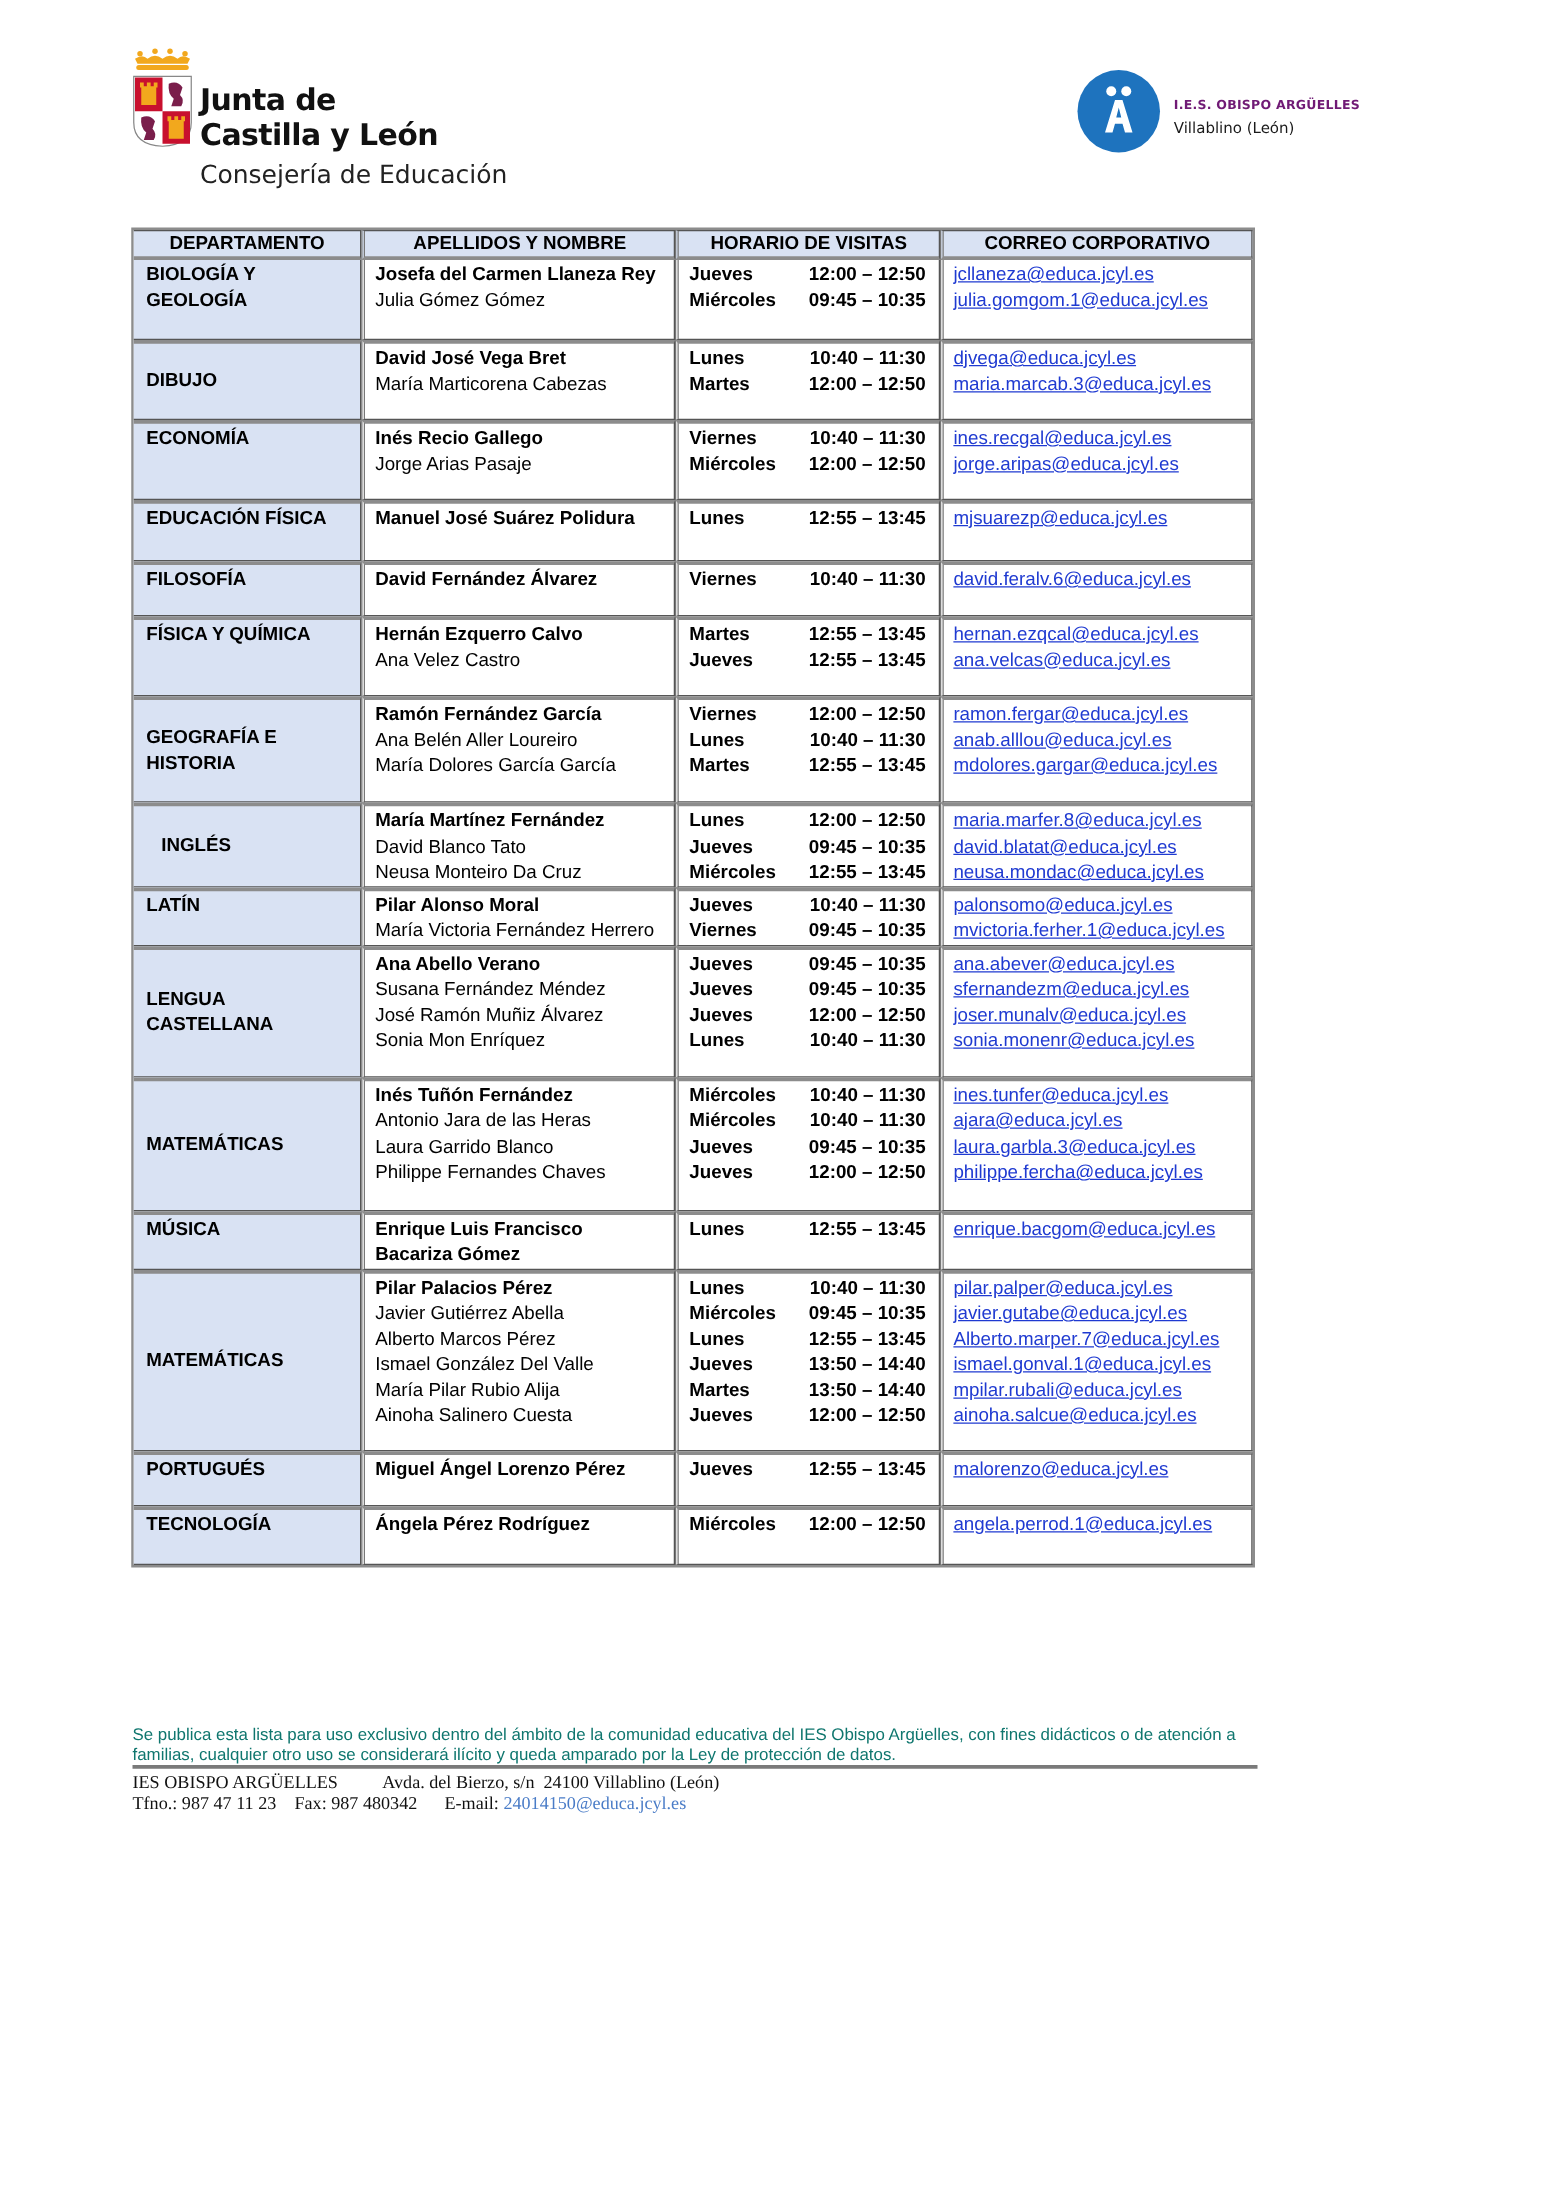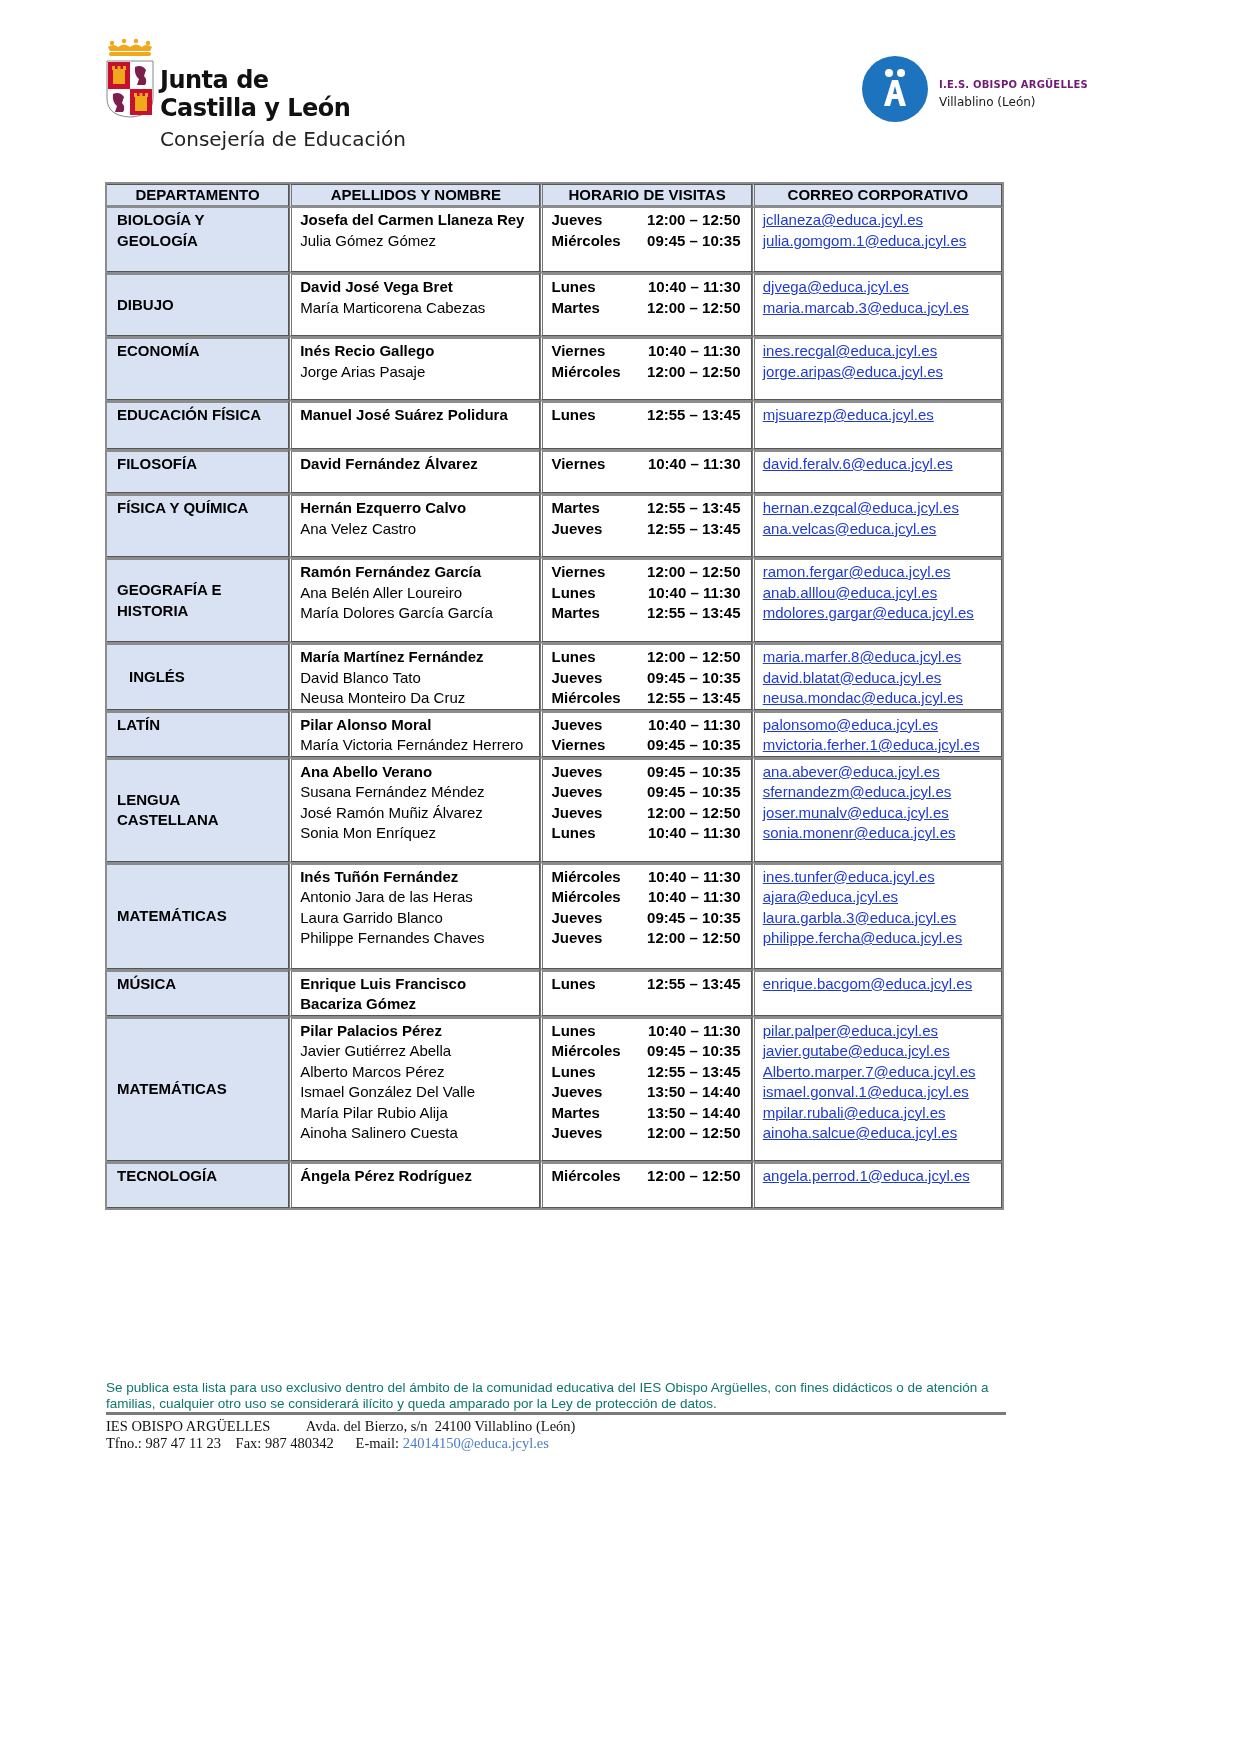--- a/index.html
+++ b/index.html
@@ -527,20 +527,43 @@
           <div class="cell-inner">
             <div class="line"><a>pilar.palper@educa.jcyl.es</a></div>
             <div class="line"><a>javier.gutabe@educa.jcyl.es</a></div>
             <div class="line"><a>Alberto.marper.7@educa.jcyl.es</a></div>
             <div class="line"><a>ismael.gonval.1@educa.jcyl.es</a></div>
             <div class="line"><a>mpilar.rubali@educa.jcyl.es</a></div>
             <div class="line"><a>ainoha.salcue@educa.jcyl.es</a></div>
           </div>
         </td>
       </tr>
+      <tr style="height: 44px;">
+        <td class="col-dep" style="border-left: none; vertical-align: top;">
+          <div class="dep-label" style="padding: 2px 10px 0px; line-height: 20.5px;">PORTUGUÉS</div>
+        </td>
+        <td class="col-name">
+          <div class="cell-inner">
+            <div class="line b">Miguel Ángel Lorenzo Pérez</div>
+          </div>
+        </td>
+        <td class="col-hor">
+          <div class="cell-inner">
+            <div class="hor-line">
+              <span class="day">Jueves</span>
+              <span class="time">12:55 – 13:45</span>
+            </div>
+          </div>
+        </td>
+        <td class="col-mail mail">
+          <div class="cell-inner">
+            <div class="line"><a>malorenzo@educa.jcyl.es</a></div>
+          </div>
+        </td>
+      </tr>
       <tr style="height: 47px;">
         <td class="col-dep" style="border-left: none; vertical-align: top;">
           <div class="dep-label" style="padding: 2px 10px 0px; line-height: 20.5px;">TECNOLOGÍA</div>
         </td>
         <td class="col-name">
           <div class="cell-inner">
             <div class="line b">Ángela Pérez Rodríguez</div>
           </div>
         </td>
         <td class="col-hor">

